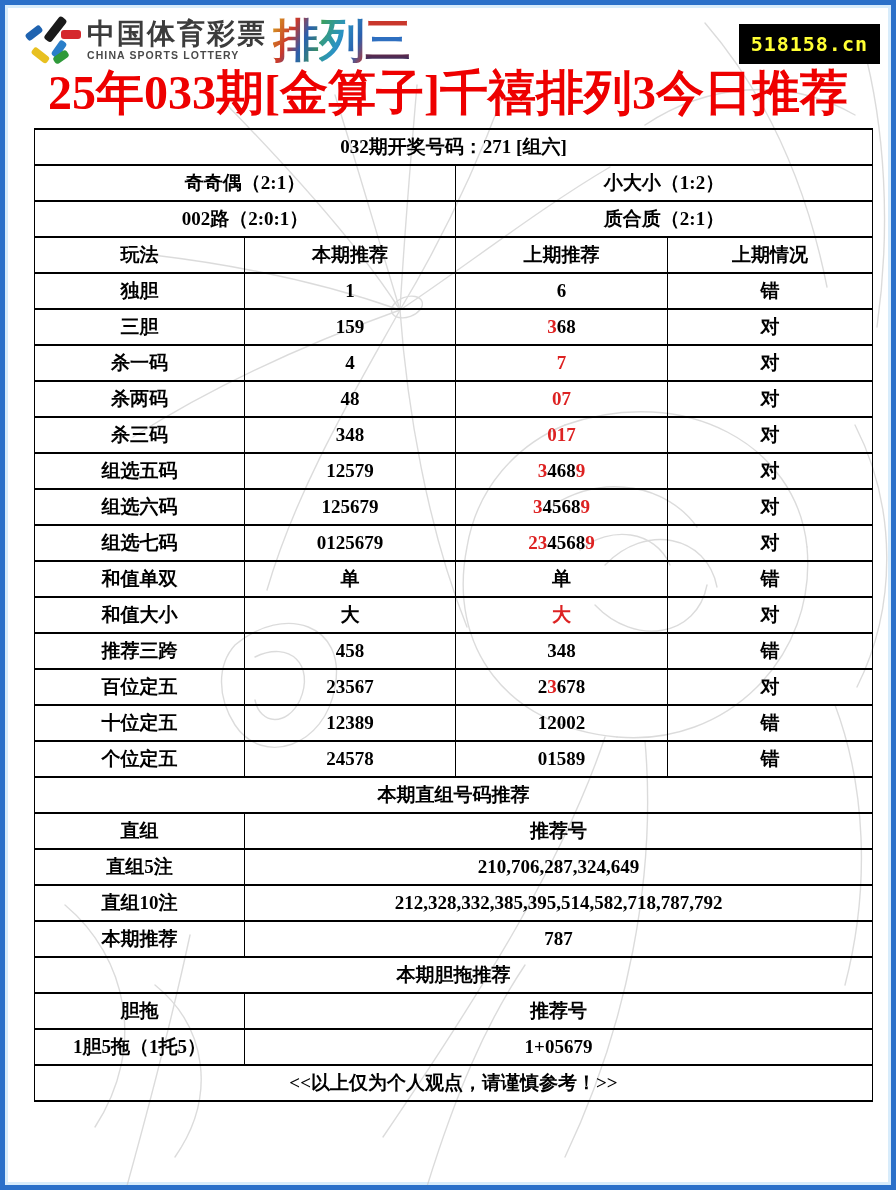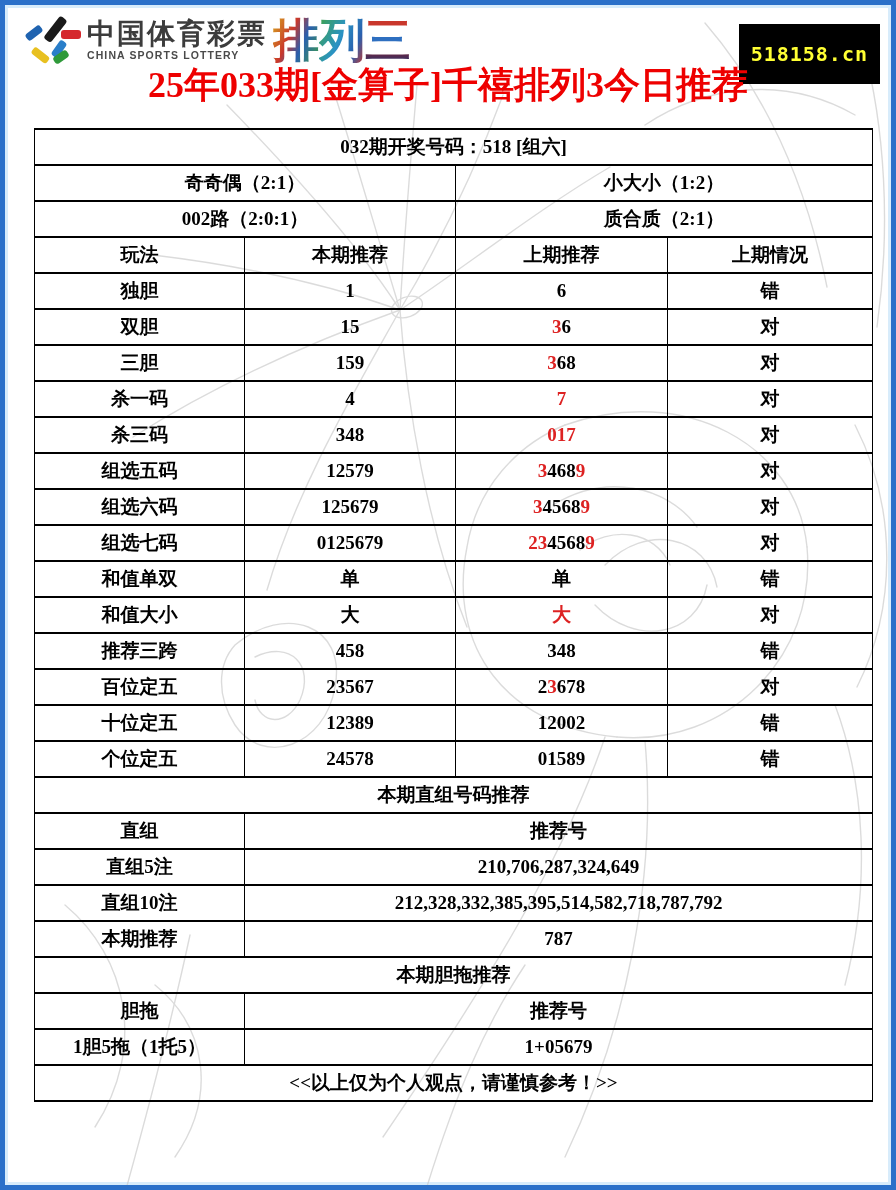--- a/index.html
+++ b/index.html
@@ -19,26 +19,26 @@
   .brand{display:flex;flex-direction:column;justify-content:space-between;margin-left:4px;}
   .brand-cn{font-size:28px;font-weight:bold;color:#3c3c3c;letter-spacing:2px;line-height:1.05;font-family:"Liberation Sans","DejaVu Sans",sans-serif;}
   .brand-en{font-size:10.5px;font-weight:bold;color:#4a4a4a;letter-spacing:1.1px;font-family:Liberation Sans, sans-serif;}
   .product{margin-left:6px;font-weight:900;font-size:46px;line-height:1;font-family:"Liberation Sans","DejaVu Sans",sans-serif;display:flex;}
   .product span{background-clip:text;-webkit-background-clip:text;color:transparent;}
   .plw1{background-image:linear-gradient(115deg,#d8a91e 0%,#c9372c 38%,#2a5fae 62%,#3fa24a 100%);}
   .plw2{background-image:linear-gradient(115deg,#3fa24a 0%,#2a93c4 45%,#2a5fae 75%,#c9372c 100%);}
   .plw3{background-image:linear-gradient(180deg,#c9372c 0%,#c9372c 32%,#2e6fc0 36%,#2e6fc0 64%,#8c1f2e 68%,#23356e 100%);}
   .domain-box{
     position:absolute;right:11px;top:19px;background:#000;color:#ffff33;
-    font-size:20px;font-weight:bold;padding:18px 12px;letter-spacing:1px;
+    font-size:20px;font-weight:bold;padding:8px 12px;letter-spacing:1px;
     font-family:"DejaVu Sans Mono","Liberation Mono",monospace;
   }
   .page-title{
     position:absolute;left:0;top:56px;width:100%;text-align:center;
-    font-size:36px;font-weight:bold;color:#ee0000;letter-spacing:0px;white-space:nowrap;
+    font-size:48px;font-weight:bold;color:#ee0000;letter-spacing:0px;white-space:nowrap;
   }
 
   
   table.pred{
     position:absolute;left:29px;top:123px;width:838px;
     border-collapse:collapse;table-layout:fixed;background:transparent;
   }
   table.pred td{
     border:1px solid #000;border-top-width:2px;border-bottom-width:2px;
     height:34px;text-align:center;vertical-align:middle;
@@ -119,21 +119,21 @@
     <table class="pred">
       <colgroup>
           <col style="width:210px">
           <col style="width:211px">
           <col style="width:212px">
           <col style="width:205px">
         </colgroup>
 
       <tbody>
         <tr>
-          <td colspan="4">032期开奖号码：518 [组六]</td>
+          <td colspan="4">032期开奖号码：271 [组六]</td>
         </tr>
         <tr>
           <td colspan="2">奇奇偶（2:1）</td>
           <td colspan="2">小大小（1:2）</td>
         </tr>
         <tr>
           <td colspan="2">002路（2:0:1）</td>
           <td colspan="2">质合质（2:1）</td>
         </tr>
         <tr>
@@ -145,38 +145,38 @@
       </tbody>
 
       <tbody>
           <tr>
             <td>独胆</td>
             <td>1</td>
             <td><span>6</span></td>
             <td>错</td>
           </tr>
           <tr>
-            <td>双胆</td>
-            <td>15</td>
-            <td><span class="red">3</span><span>6</span></td>
-            <td class="red">对</td>
-          </tr>
-          <tr>
             <td>三胆</td>
             <td>159</td>
             <td><span class="red">3</span><span>68</span></td>
             <td class="red">对</td>
           </tr>
           <tr>
             <td>杀一码</td>
             <td>4</td>
             <td><span class="red">7</span></td>
             <td class="red">对</td>
           </tr>
           <tr>
+            <td>杀两码</td>
+            <td>48</td>
+            <td><span class="red">07</span></td>
+            <td class="red">对</td>
+          </tr>
+          <tr>
             <td>杀三码</td>
             <td>348</td>
             <td><span class="red">017</span></td>
             <td class="red">对</td>
           </tr>
           <tr>
             <td>组选五码</td>
             <td>12579</td>
             <td><span class="red">3</span><span>468</span><span class="red">9</span></td>
             <td class="red">对</td>

